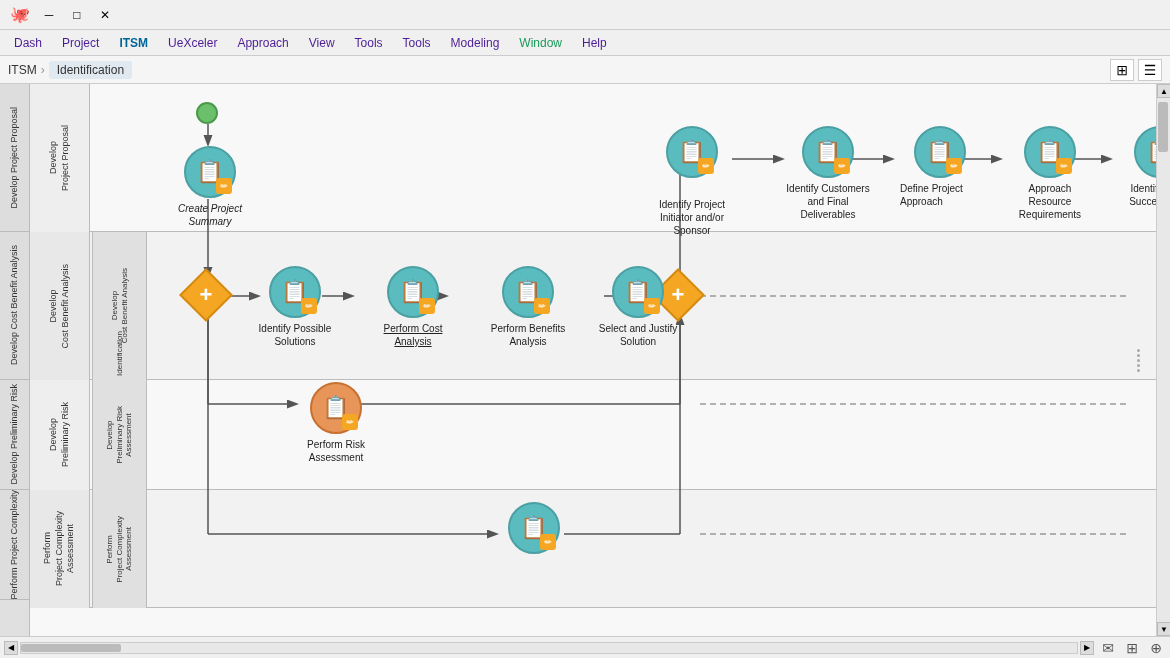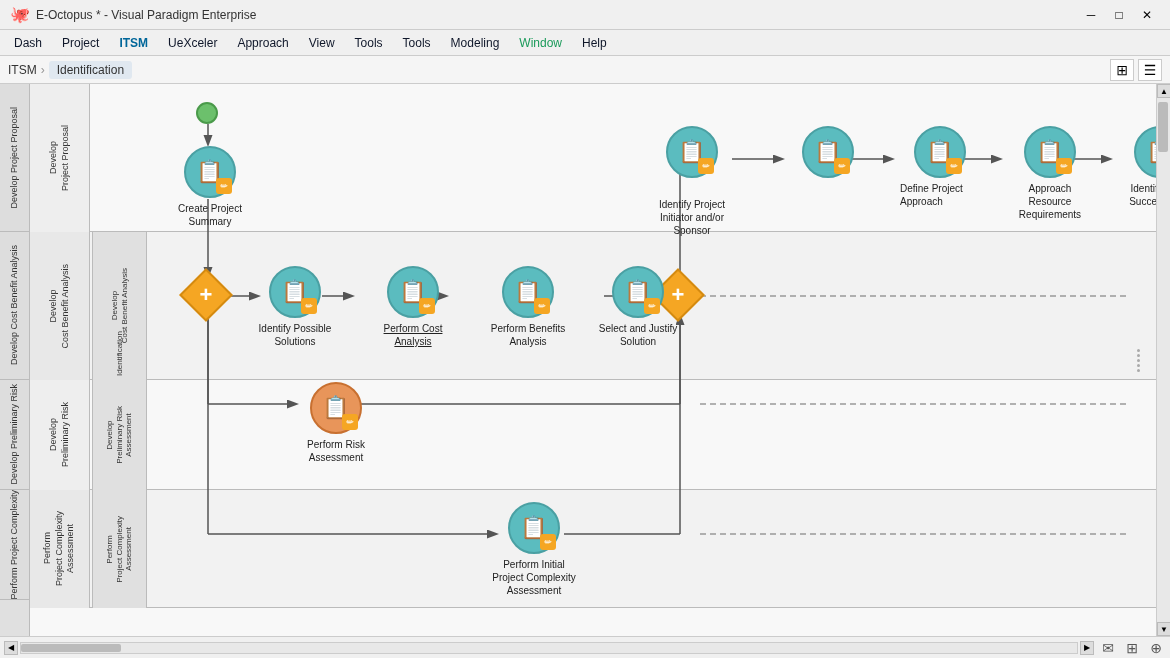--- a/index.html
+++ b/index.html
@@ -10,21 +10,21 @@
       height: 30px; background: #f0f0f0; display: flex; align-items: center;
       border-bottom: 1px solid #ccc; padding: 0 10px; position: relative;
     }
 
     
     #menubar {
       height: 26px; background: #f0f0f0; display: flex; align-items: center;
       border-bottom: 1px solid #ccc; padding: 0 4px;
     }
     .menu-item {
-      padding: 3px 10px; font-size: 12px; color: #0f172a; cursor: pointer; border-radius: 2px;
+      padding: 3px 10px; font-size: 12px; color: #4c1d95; cursor: pointer; border-radius: 2px;
     }
     .menu-item.itsm { color: #006699; font-weight: bold; }
 
     
     #breadcrumb {
       height: 28px; background: #f5f5f5; display: flex; align-items: center;
       border-bottom: 1px solid #ccc; padding: 0 8px; gap: 4px;
     }
     .bc-item { font-size: 12px; color: #333; cursor: pointer; }
     .bc-sep { color: #999; font-size: 12px; }
@@ -79,21 +79,20 @@
       position: relative;
     }
     .task-label { margin-top: 4px; font-size: 10px; line-height: 1.3; max-width: 85px; }
 
   </style>
 </head>
 <body>
 
 <div id="titlebar">
   <span style="margin-right:6px; font-size:16px;">🐙</span>
-  <span style="font-size:12px; color:#333; flex:1;">E-Octopus * - Visual Paradigm Enterprise</span>
   <div style="display:flex; gap:2px;">
     <button style="width:26px;height:18px;border:none;background:transparent;cursor:pointer;font-size:12px;">─</button>
     <button style="width:26px;height:18px;border:none;background:transparent;cursor:pointer;font-size:12px;">□</button>
     <button style="width:26px;height:18px;border:none;background:transparent;cursor:pointer;font-size:12px;">✕</button>
   </div>
 </div>
 
 <div id="menubar">
   <span class="menu-item">Dash</span>
   <span class="menu-item">Project</span>
@@ -224,36 +223,37 @@
 
     <div style="position:absolute; left:629px; top:192px; width:38px; height:38px; transform:rotate(45deg); background:#f5a623; border:2px solid #d48a10;">
     </div>
     <div style="position:absolute; left:629px; top:192px; width:38px; height:38px; display:flex; align-items:center; justify-content:center; font-size:22px; font-weight:bold; color:white; z-index:10;">+</div>
 
     <div class="task-node" style="position:absolute; left:140px; top:62px;">
       <div class="task-circle" style="width:52px;height:52px;border-radius:50%;background:#5bbcbf;border:2px solid #4aa0a3;display:flex;align-items:center;justify-content:center;position:relative;">
         <span style="font-size:22px;">📋</span>
         <div style="position:absolute;bottom:2px;right:2px;width:16px;height:16px;background:#f5a623;border-radius:3px;display:flex;align-items:center;justify-content:center;font-size:9px;color:white;">✏</div>
       </div>
-      <div class="task-label" style="margin-top:4px;font-size:10px;text-align:center;line-height:1.3;width:80px;">Create Project Summary</div>
+      <div class="task-label" style="margin-top:4px;font-size:10px;text-align:center;line-height:1.3;width:80px;font-style:italic;">Create Project Summary</div>
     </div>
 
     <div class="task-node" style="position:absolute; left:622px; top:42px;">
       <div class="task-circle" style="width:52px;height:52px;border-radius:50%;background:#5bbcbf;border:2px solid #4aa0a3;display:flex;align-items:center;justify-content:center;position:relative;">
         <span style="font-size:22px;">📋</span>
         <div style="position:absolute;bottom:2px;right:2px;width:16px;height:16px;background:#f5a623;border-radius:3px;display:flex;align-items:center;justify-content:center;font-size:9px;color:white;">✏</div>
       </div>
       <div class="task-label" style="margin-top:20px;font-size:10px;text-align:center;line-height:1.3;width:86px;">Identify Project Initiator and/or Sponsor</div>
     </div>
 
     <div class="task-node" style="position:absolute; left:758px; top:42px;">
       <div class="task-circle" style="width:52px;height:52px;border-radius:50%;background:#5bbcbf;border:2px solid #4aa0a3;display:flex;align-items:center;justify-content:center;position:relative;">
         <span style="font-size:22px;">📋</span>
         <div style="position:absolute;bottom:2px;right:2px;width:16px;height:16px;background:#f5a623;border-radius:3px;display:flex;align-items:center;justify-content:center;font-size:9px;color:white;">✏</div>
       </div>
+      <div class="task-label" style="margin-top:4px;font-size:10px;text-align:center;line-height:1.3;width:86px;">Identify Customers and Final Deliverables</div>
     </div>
 
     <div class="task-node" style="position:absolute; left:870px; top:42px;">
       <div class="task-circle" style="width:52px;height:52px;border-radius:50%;background:#5bbcbf;border:2px solid #4aa0a3;display:flex;align-items:center;justify-content:center;position:relative;">
         <span style="font-size:22px;">📋</span>
         <div style="position:absolute;bottom:2px;right:2px;width:16px;height:16px;background:#f5a623;border-radius:3px;display:flex;align-items:center;justify-content:center;font-size:9px;color:white;">✏</div>
       </div>
       <div class="task-label" style="margin-top:4px;font-size:10px;text-align:left;line-height:1.3;width:80px;">Define Project Approach</div>
     </div>
 
@@ -311,21 +311,20 @@
         <div style="position:absolute;bottom:2px;right:2px;width:16px;height:16px;background:#f5a623;border-radius:3px;display:flex;align-items:center;justify-content:center;font-size:9px;color:white;">✏</div>
       </div>
       <div class="task-label" style="margin-top:4px;font-size:10px;text-align:center;line-height:1.3;width:80px;">Perform Risk Assessment</div>
     </div>
 
     <div class="task-node" style="position:absolute; left:464px; top:418px;">
       <div class="task-circle" style="width:52px;height:52px;border-radius:50%;background:#5bbcbf;border:2px solid #4aa0a3;display:flex;align-items:center;justify-content:center;position:relative;">
         <span style="font-size:22px;">📋</span>
         <div style="position:absolute;bottom:2px;right:2px;width:16px;height:16px;background:#f5a623;border-radius:3px;display:flex;align-items:center;justify-content:center;font-size:9px;color:white;">✏</div>
       </div>
-      <div class="task-label" style="margin-top:4px;font-size:10px;text-align:center;line-height:1.3;width:90px;">Perform Initial Project Complexity Assessment</div>
     </div>
 
     <div style="position:absolute; left:62px; top:148px; width:55px; height:148px; background:#e0e0e0; border-right:1px solid #bbb; border-left:1px solid #bbb; display:flex; align-items:center; justify-content:center;">
       <span style="font-size:8px; color:#333; writing-mode:vertical-rl; transform:rotate(180deg); text-align:center; line-height:1.2; padding:2px;">Develop<br>Cost Benefit Analysis</span>
     </div>
     <div style="position:absolute; left:62px; top:148px; width:55px; height:148px; display:flex; align-items:flex-end; justify-content:center; padding-bottom:4px;">
       <span style="font-size:8px; color:#333; writing-mode:vertical-rl; transform:rotate(180deg); text-align:center; line-height:1.2;">Identification</span>
     </div>
 
     <div style="position:absolute; left:62px; top:296px; width:55px; height:110px; background:#e0e0e0; border-right:1px solid #bbb; border-left:1px solid #bbb; display:flex; align-items:center; justify-content:center;">

